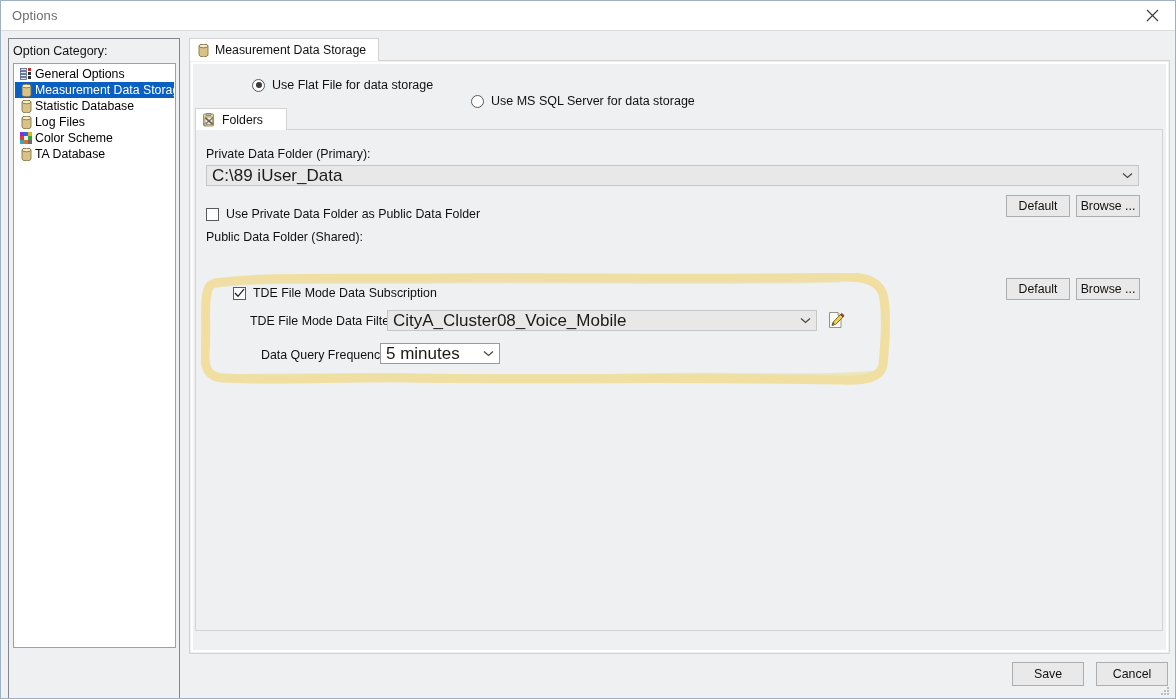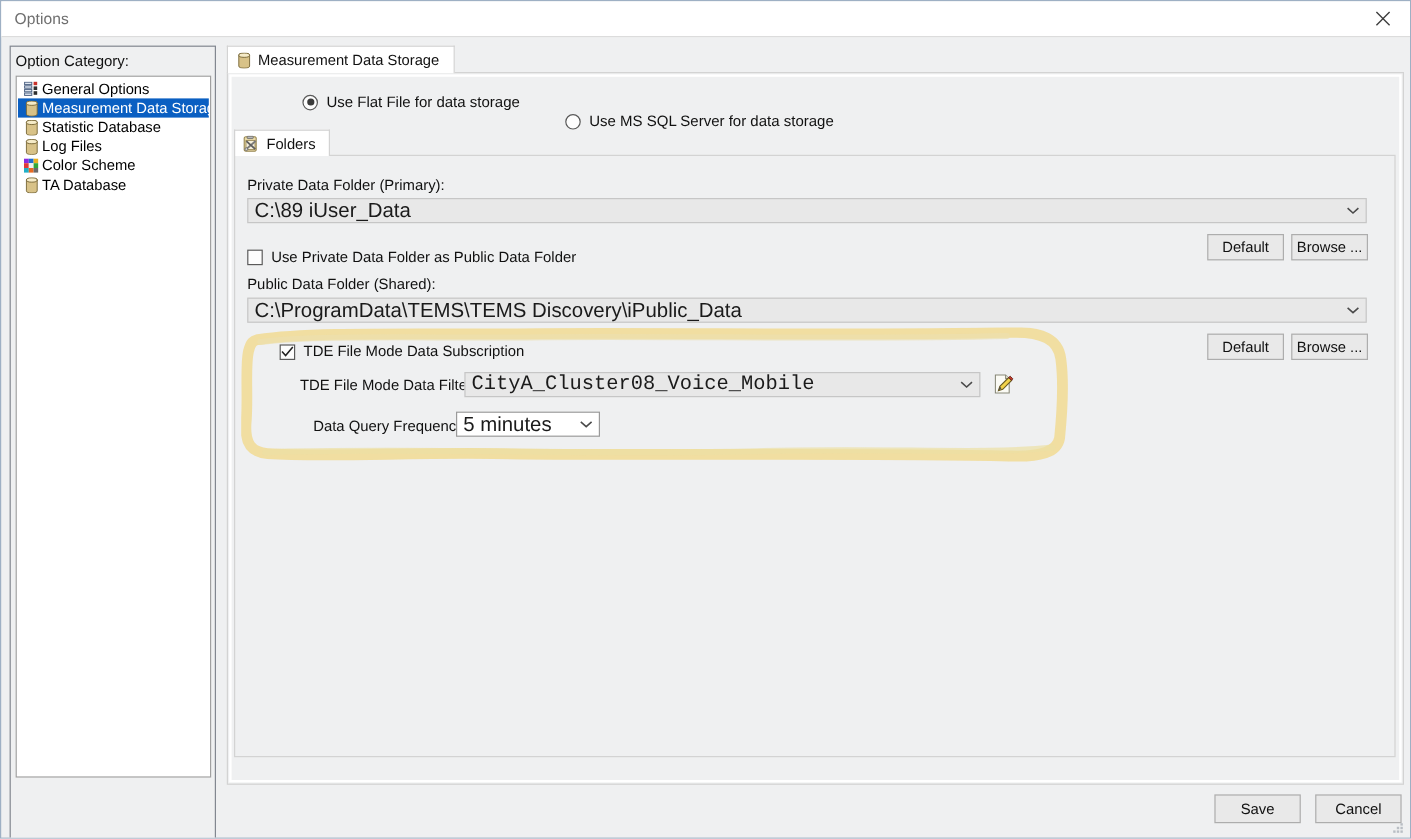--- a/index.html
+++ b/index.html
@@ -114,21 +114,21 @@
     flex: 0 0 13px;
   }
   .radio.checked .dot::after {
     content: ""; width: 6px; height: 6px; border-radius: 50%; background: #3b3b3b;
   }
 
   
   .tabstrip-inner { position: absolute; left: 6px; top: 70px; width: 968px; height: 22px; }
   .tab-inner {
     position: absolute; left: 0; top: 0;
-    height: 22px; padding: 0 11px 0 6px;
+    height: 22px; padding: 0 23px 0 6px;
     background: #ffffff;
     border: 1px solid #d3d3d3; border-bottom: none;
     display: flex; align-items: center; gap: 6px;
     font-size: 12.3px; color: #111; cursor: default;
   }
   .tabpage-inner {
     position: absolute; left: 6px; top: 91px;
     width: 968px; height: 502px;
     background: #eff0f1;
     border: 1px solid #d3d3d3;
@@ -346,42 +346,34 @@
     </div>
     <div class="btn" style="left:817px; top:157px;">Default</div>
     <div class="btn" style="left:887px; top:157px;">Browse ...</div>
 
     <div class="cb-row" style="left:17px; top:169px;justify-content:flex-end;">
       <span class="cbox"></span>
       <span>Use Private Data Folder as Public Data Folder</span>
     </div>
 
     <div class="flabel" style="left:17px; top:192px;">Public Data Folder (Shared):</div>
-    <div class="combo" style="left:17px; top:210px; width:933px;">
-      <span class="val">C:\ProgramData\TEMS\TEMS Discovery\iPublic_Data</span>
-      <span class="arrow">
-        <svg width="11" height="7" viewBox="0 0 11 7">
-            <path d="M1 1.5 L5.5 5.5 L10 1.5" stroke="#4a4a4a" stroke-width="1.3" fill="none"></path>
-          </svg>
-      </span>
-    </div>
     <div class="btn" style="left:817px; top:240px;">Default</div>
     <div class="btn" style="left:887px; top:240px;">Browse ...</div>
 
     <div class="cb-row" style="left:44px; top:248px;">
       <span class="cbox">
         <svg width="11" height="10" viewBox="0 0 11 10">
           <path d="M1 5 L4 8.3 L10 1.2" stroke="#222" stroke-width="1.3" fill="none"></path>
         </svg>
       </span>
       <span>TDE File Mode Data Subscription</span>
     </div>
 
     <div class="flabel" style="left:61px; top:276px;">TDE File Mode Data Filter</div>
-    <div class="combo" style="left:198px; top:272px; width:430px;font-family:Liberation Mono, monospace;">
+    <div class="combo" style="left:198px; top:272px; width:430px;">
       <span class="val">CityA_Cluster08_Voice_Mobile</span>
       <span class="arrow">
         <svg width="11" height="7" viewBox="0 0 11 7">
             <path d="M1 1.5 L5.5 5.5 L10 1.5" stroke="#4a4a4a" stroke-width="1.3" fill="none"></path>
           </svg>
       </span>
     </div>
     <div class="edit-icon-btn" style="left:638px; top:272px;">
       <svg width="17" height="18" viewBox="0 0 17 18">
         <path d="M1.5 1.5 H10 L13 4.5 V16.5 H1.5 Z" fill="#fbfbf5" stroke="#8a8a7a" stroke-width="0.9"></path>

